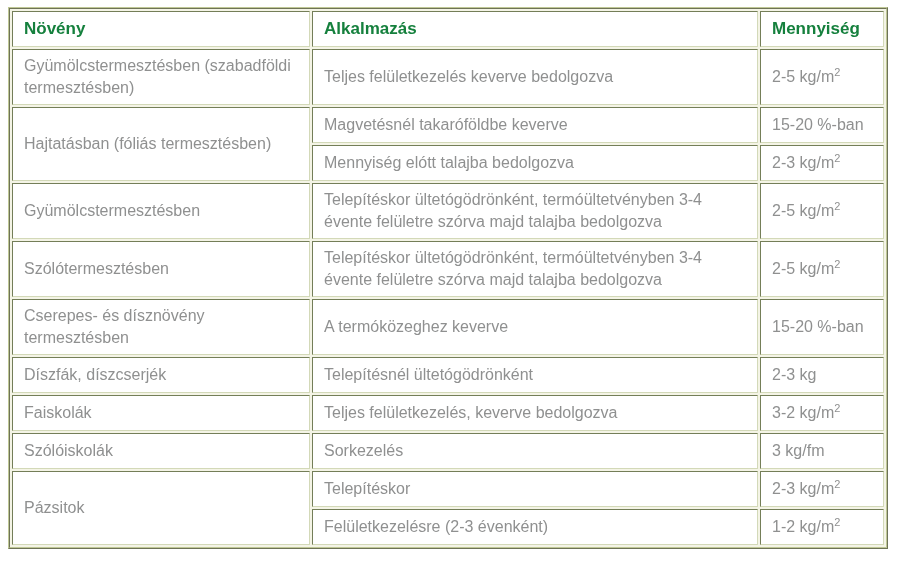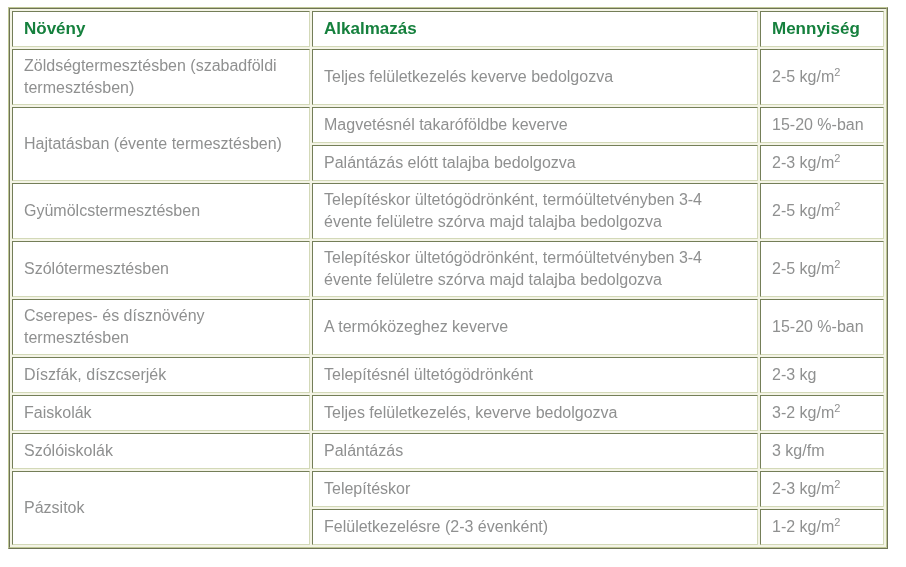--- a/index.html
+++ b/index.html
@@ -58,31 +58,31 @@
   </colgroup>
   <thead>
     <tr>
       <th>Növény</th>
       <th>Alkalmazás</th>
       <th>Mennyiség</th>
     </tr>
   </thead>
   <tbody>
     <tr>
-      <td>Zöldségtermesztésben (szabadföldi termesztésben)</td>
+      <td>Gyümölcstermesztésben (szabadföldi termesztésben)</td>
       <td>Teljes felületkezelés keverve bedolgozva</td>
       <td class="qty"><span>2-5 kg/m</span><sup>2</sup></td>
     </tr>
     <tr class="single">
-      <td rowspan="2">Hajtatásban (évente termesztésben)</td>
+      <td rowspan="2">Hajtatásban (fóliás termesztésben)</td>
       <td>Magvetésnél takaróföldbe keverve</td>
       <td class="qty"><span>15-20 %-ban</span><sup></sup></td>
     </tr>
     <tr class="single">
-      <td>Palántázás elótt talajba bedolgozva</td>
+      <td>Mennyiség elótt talajba bedolgozva</td>
       <td class="qty"><span>2-3 kg/m</span><sup>2</sup></td>
     </tr>
     <tr>
       <td>Gyümölcstermesztésben</td>
       <td>Telepítéskor ültetógödrönként, termóültetvényben 3-4 évente felületre szórva majd talajba bedolgozva</td>
       <td class="qty"><span>2-5 kg/m</span><sup>2</sup></td>
     </tr>
     <tr>
       <td>Szólótermesztésben</td>
       <td>Telepítéskor ültetógödrönként, termóültetvényben 3-4 évente felületre szórva majd talajba bedolgozva</td>
@@ -98,21 +98,21 @@
       <td>Telepítésnél ültetógödrönként</td>
       <td class="qty"><span>2-3 kg</span><sup></sup></td>
     </tr>
     <tr class="single">
       <td>Faiskolák</td>
       <td>Teljes felületkezelés, keverve bedolgozva</td>
       <td class="qty"><span>3-2 kg/m</span><sup>2</sup></td>
     </tr>
     <tr class="single">
       <td>Szólóiskolák</td>
-      <td>Palántázás</td>
+      <td>Sorkezelés</td>
       <td class="qty"><span>3 kg/fm</span><sup></sup></td>
     </tr>
     <tr class="single">
       <td rowspan="2">Pázsitok</td>
       <td>Telepítéskor</td>
       <td class="qty"><span>2-3 kg/m</span><sup>2</sup></td>
     </tr>
     <tr class="single">
       <td>Felületkezelésre (2-3 évenként)</td>
       <td class="qty"><span>1-2 kg/m</span><sup>2</sup></td>

